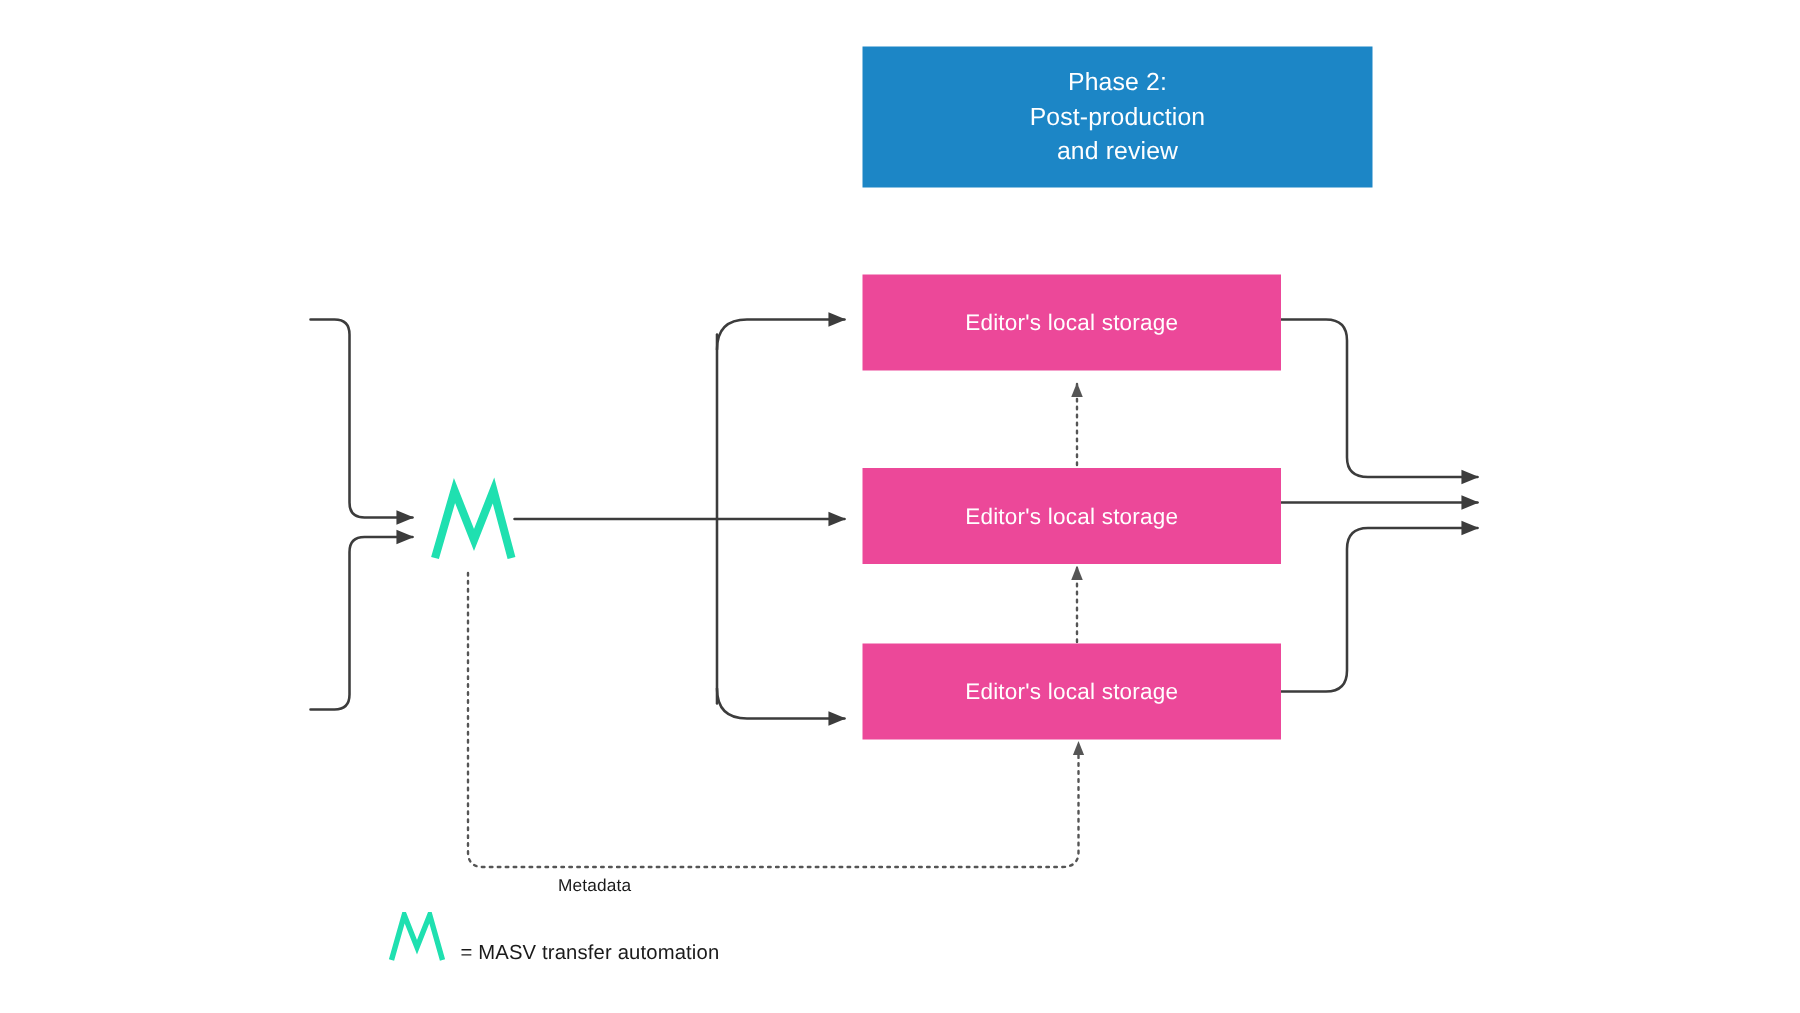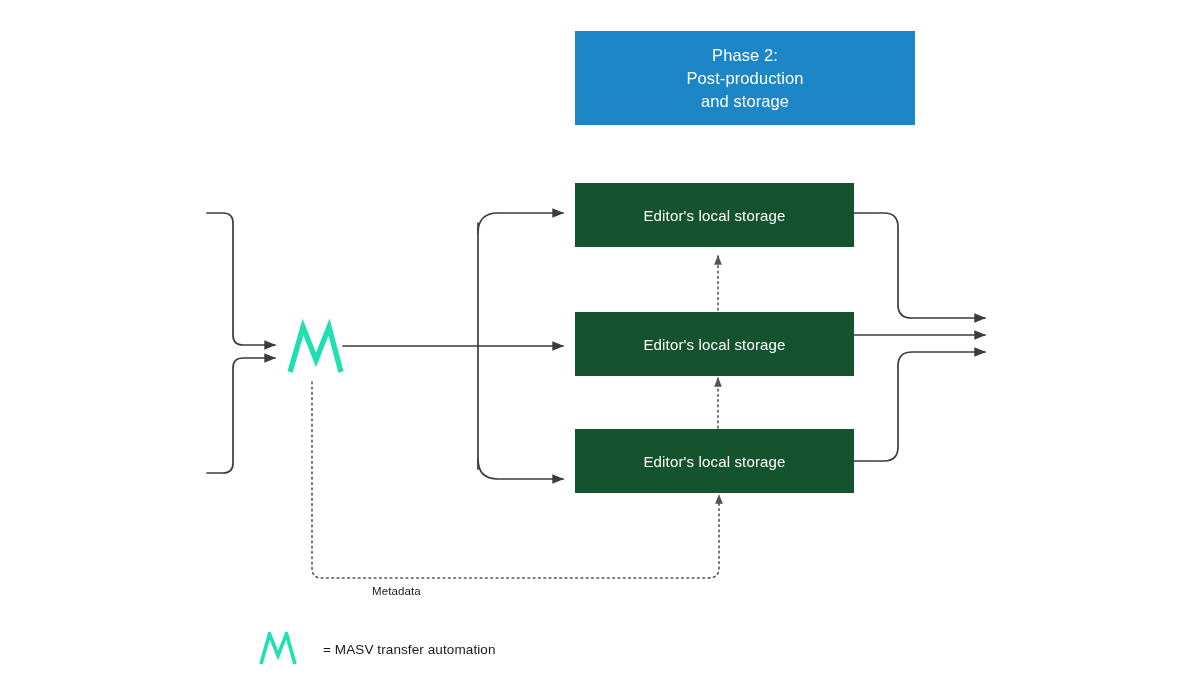--- a/index.html
+++ b/index.html
@@ -51,21 +51,21 @@
     text-align: center;
     letter-spacing: 0.1px;
     white-space: nowrap;
   }
   
   .storage-box {
     position: absolute;
     left: 575px;
     width: 279px;
     height: 64px;
-    background: #14532d;
+    background: #ec4899;
     display: flex;
     align-items: center;
     justify-content: center;
     box-sizing: border-box;
   }
   .storage-box.b1 { top: 183px; }
   .storage-box.b2 { top: 312px; }
   .storage-box.b3 { top: 429px; }
   .storage-label {
     color: #ffffff;
@@ -81,24 +81,24 @@
     font-size: 11.5px;
     color: #1a1a1a;
     letter-spacing: 0.1px;
     white-space: nowrap;
     text-align: center;
   }
   
   .legend {
     position: absolute;
     left: 259px;
-    top: 632px;
+    top: 608px;
     display: flex;
-    align-items: center;
-    gap: 26px;
+    align-items: flex-end;
+    gap: 10px;
   }
   .legend-text {
     font-size: 13.5px;
     color: #1a1a1a;
     letter-spacing: 0.1px;
     white-space: nowrap;
   }
   .masv-mark {
     display: block;
   }
@@ -145,21 +145,21 @@
       <path d="M 718 310 L 718 256" marker-end="url(#arrowDotted)"></path>
       <path d="M 718 428 L 718 378" marker-end="url(#arrowDotted)"></path>
 
       <path d="M 312 382 L 312 568 Q 312 578 322 578 L 708 578 Q 719 578 719 568 L 719 495" marker-end="url(#arrowDotted)"></path>
     </g>
   </svg>
 
   <div class="phase-box">
     <div class="phase-line">Phase 2:</div>
     <div class="phase-line">Post-production</div>
-    <div class="phase-line">and storage</div>
+    <div class="phase-line">and review</div>
   </div>
 
   <div class="storage-box b1">
     <span class="storage-label">Editor's local storage</span>
   </div>
 
   <div class="storage-box b2">
     <span class="storage-label">Editor's local storage</span>
   </div>
 

